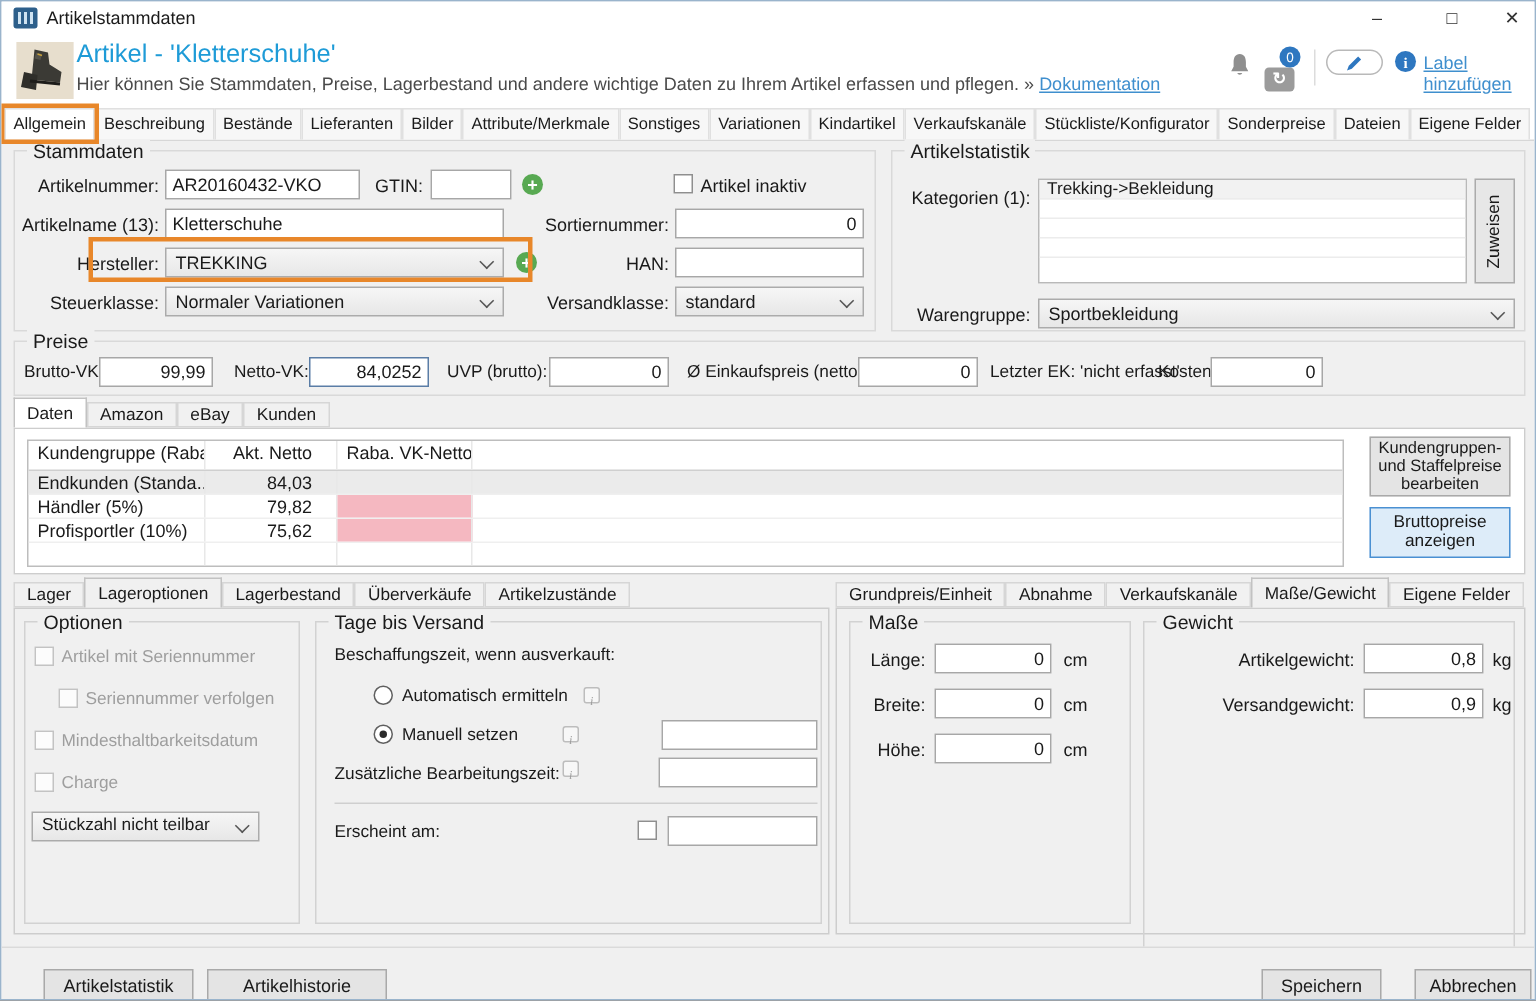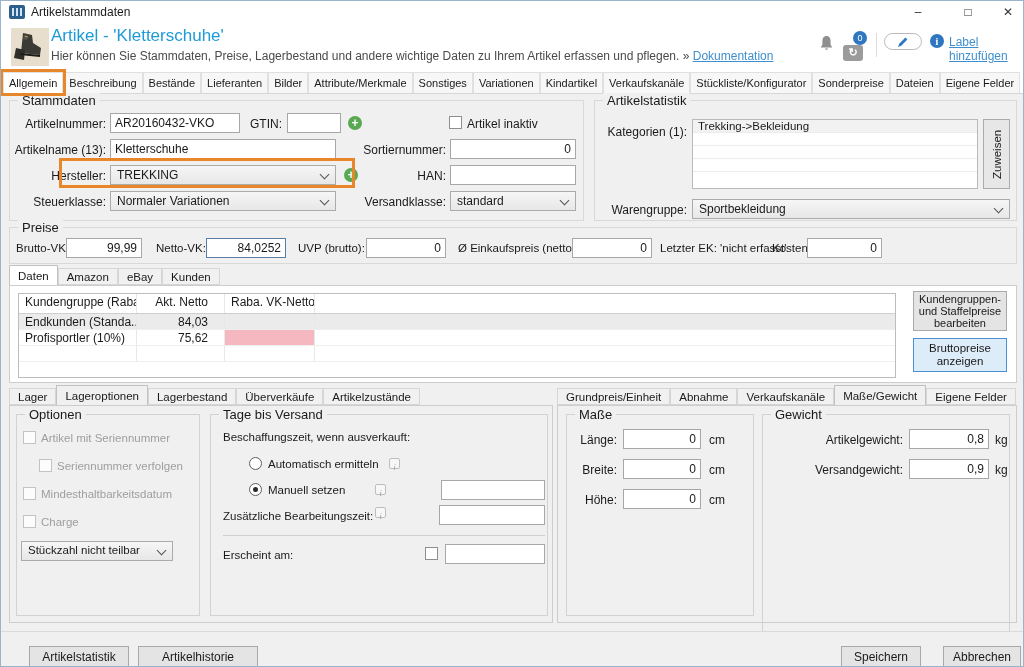--- a/index.html
+++ b/index.html
@@ -233,20 +233,26 @@
           <div class="pc pc3">Raba. VK-Netto</div>
           <div class="pc pc4"></div>
         </div>
         <div class="ptr selrow">
           <div class="pc pc1">Endkunden (Standa...</div>
           <div class="pc pc2">84,03</div>
           <div class="pc pc3"></div>
           <div class="pc pc4"></div>
         </div>
         <div class="ptr">
+          <div class="pc pc1">Händler (5%)</div>
+          <div class="pc pc2">79,82</div>
+          <div class="pc pc3 pink"></div>
+          <div class="pc pc4"></div>
+        </div>
+        <div class="ptr">
           <div class="pc pc1">Profisportler (10%)</div>
           <div class="pc pc2">75,62</div>
           <div class="pc pc3 pink"></div>
           <div class="pc pc4"></div>
         </div>
         <div class="ptr">
           <div class="pc pc1"></div>
           <div class="pc pc2"></div>
           <div class="pc pc3"></div>
           <div class="pc pc4"></div>

